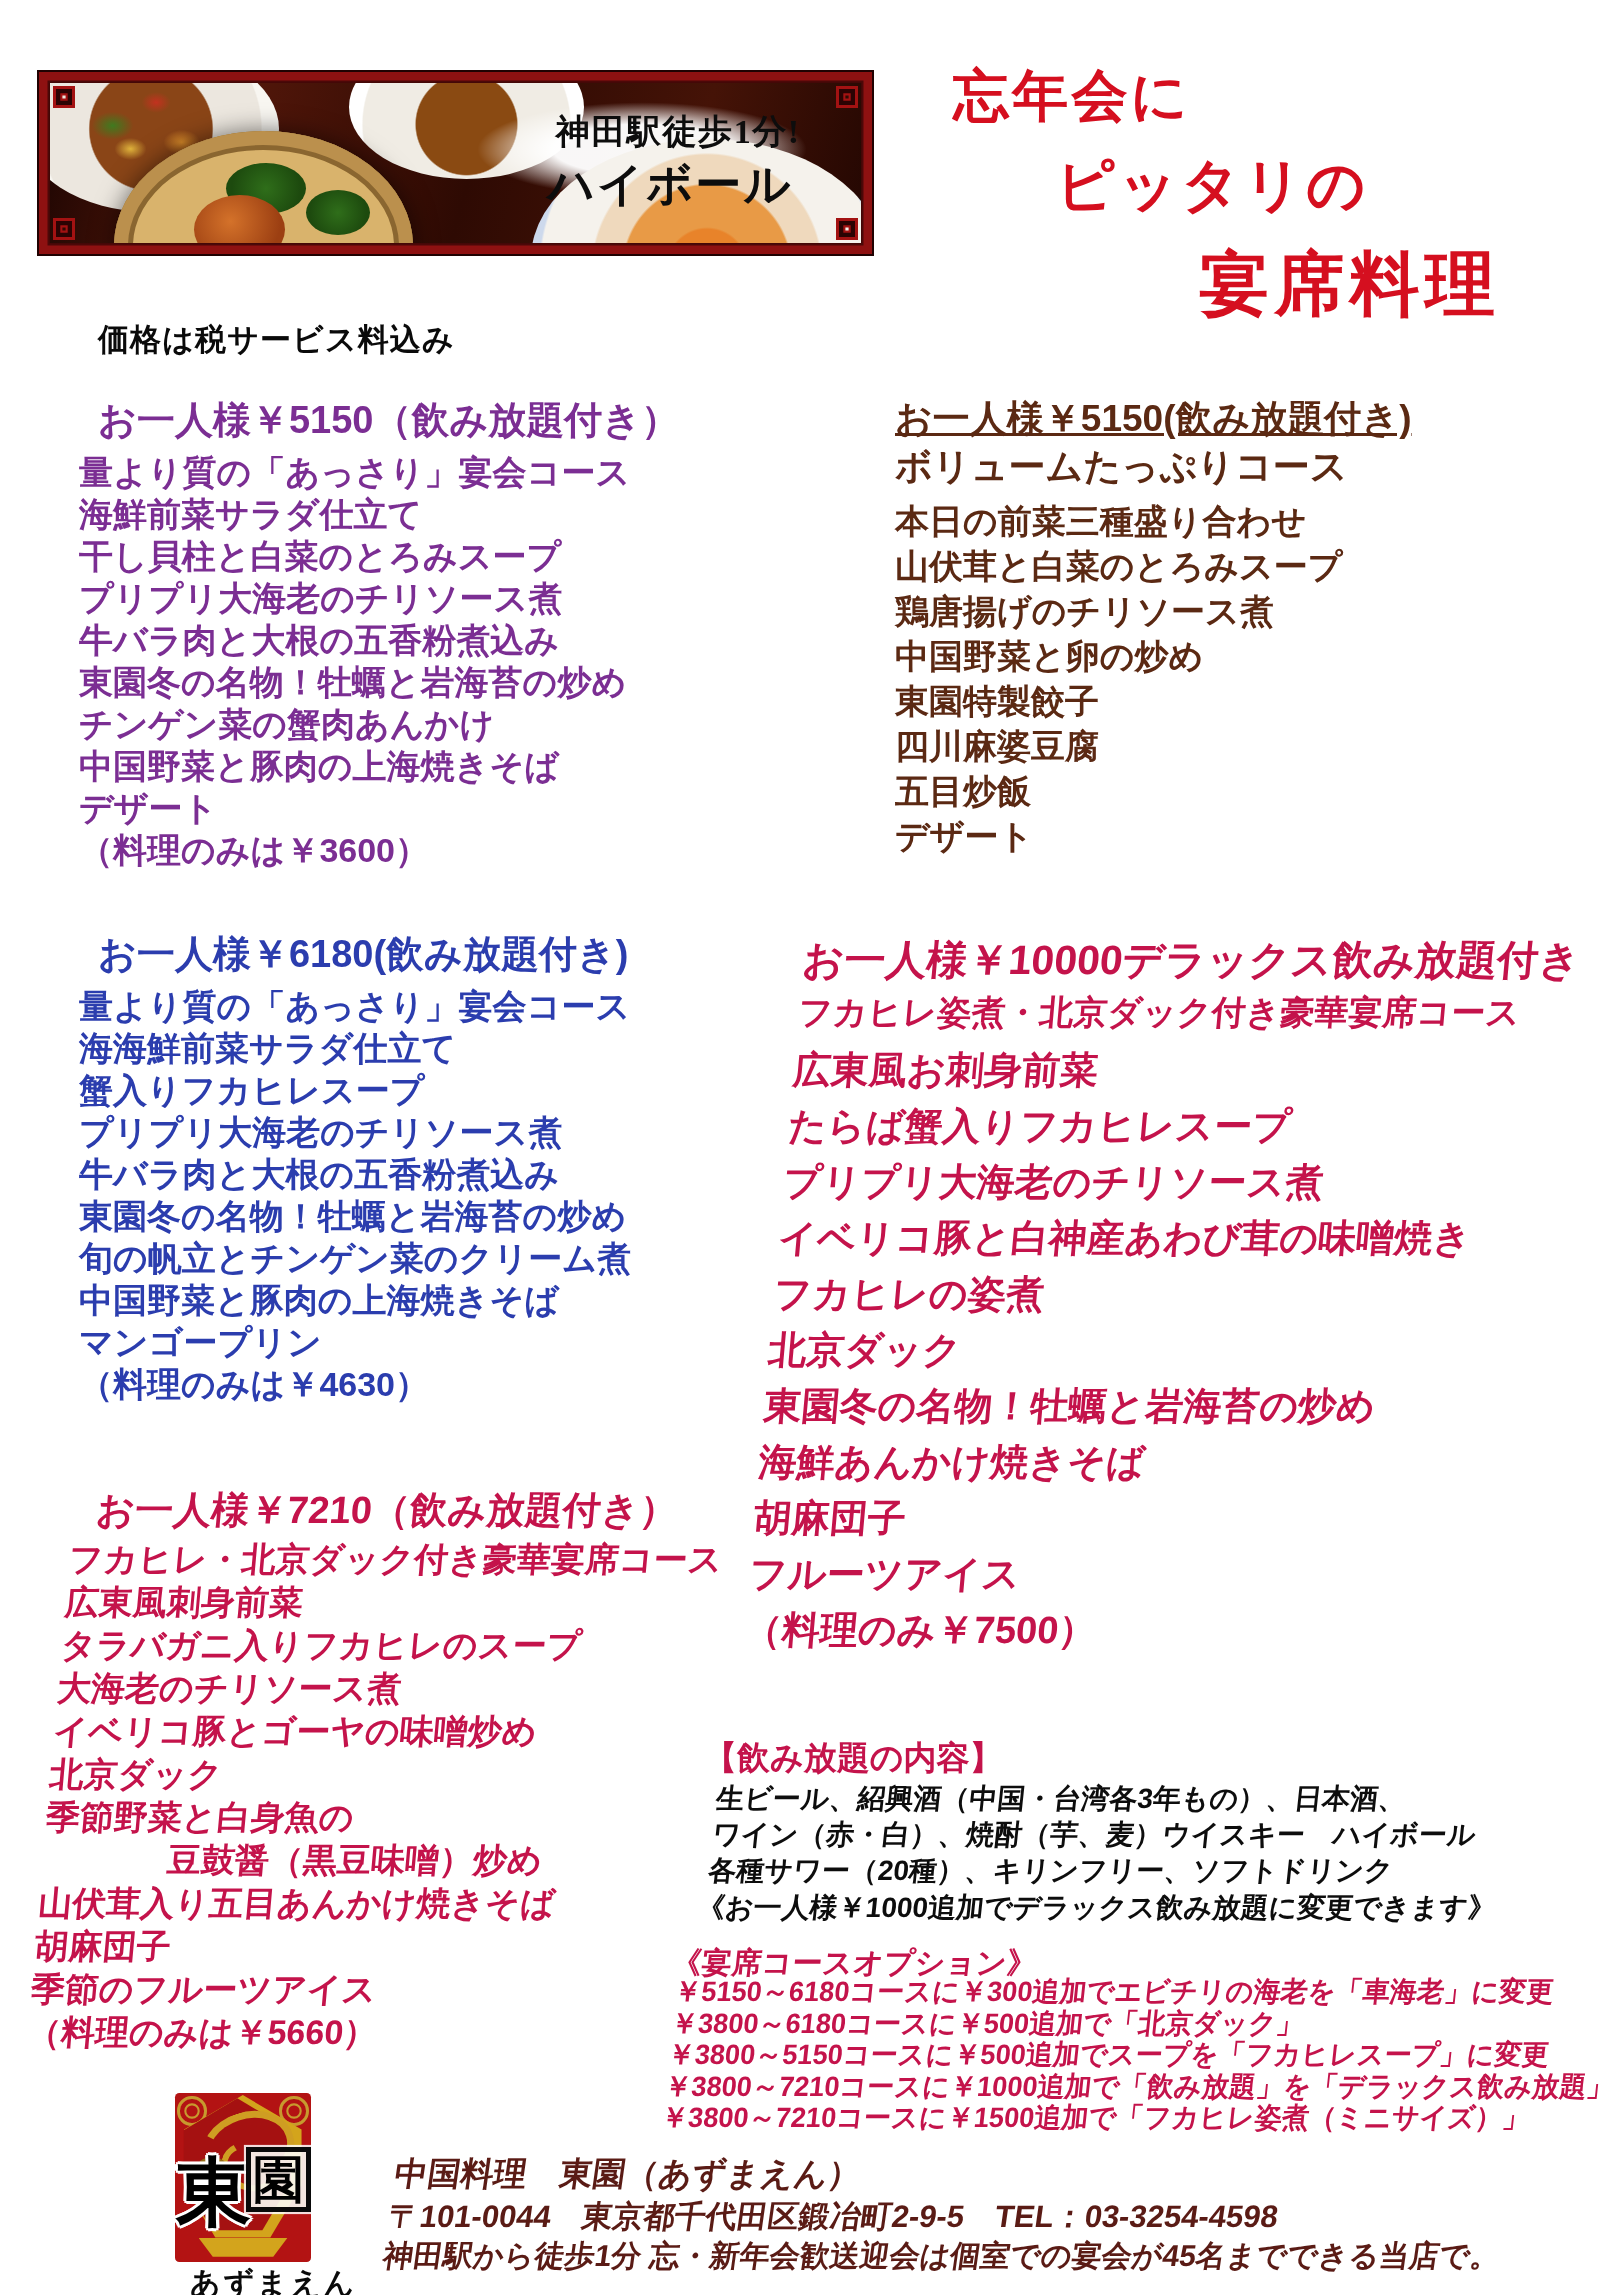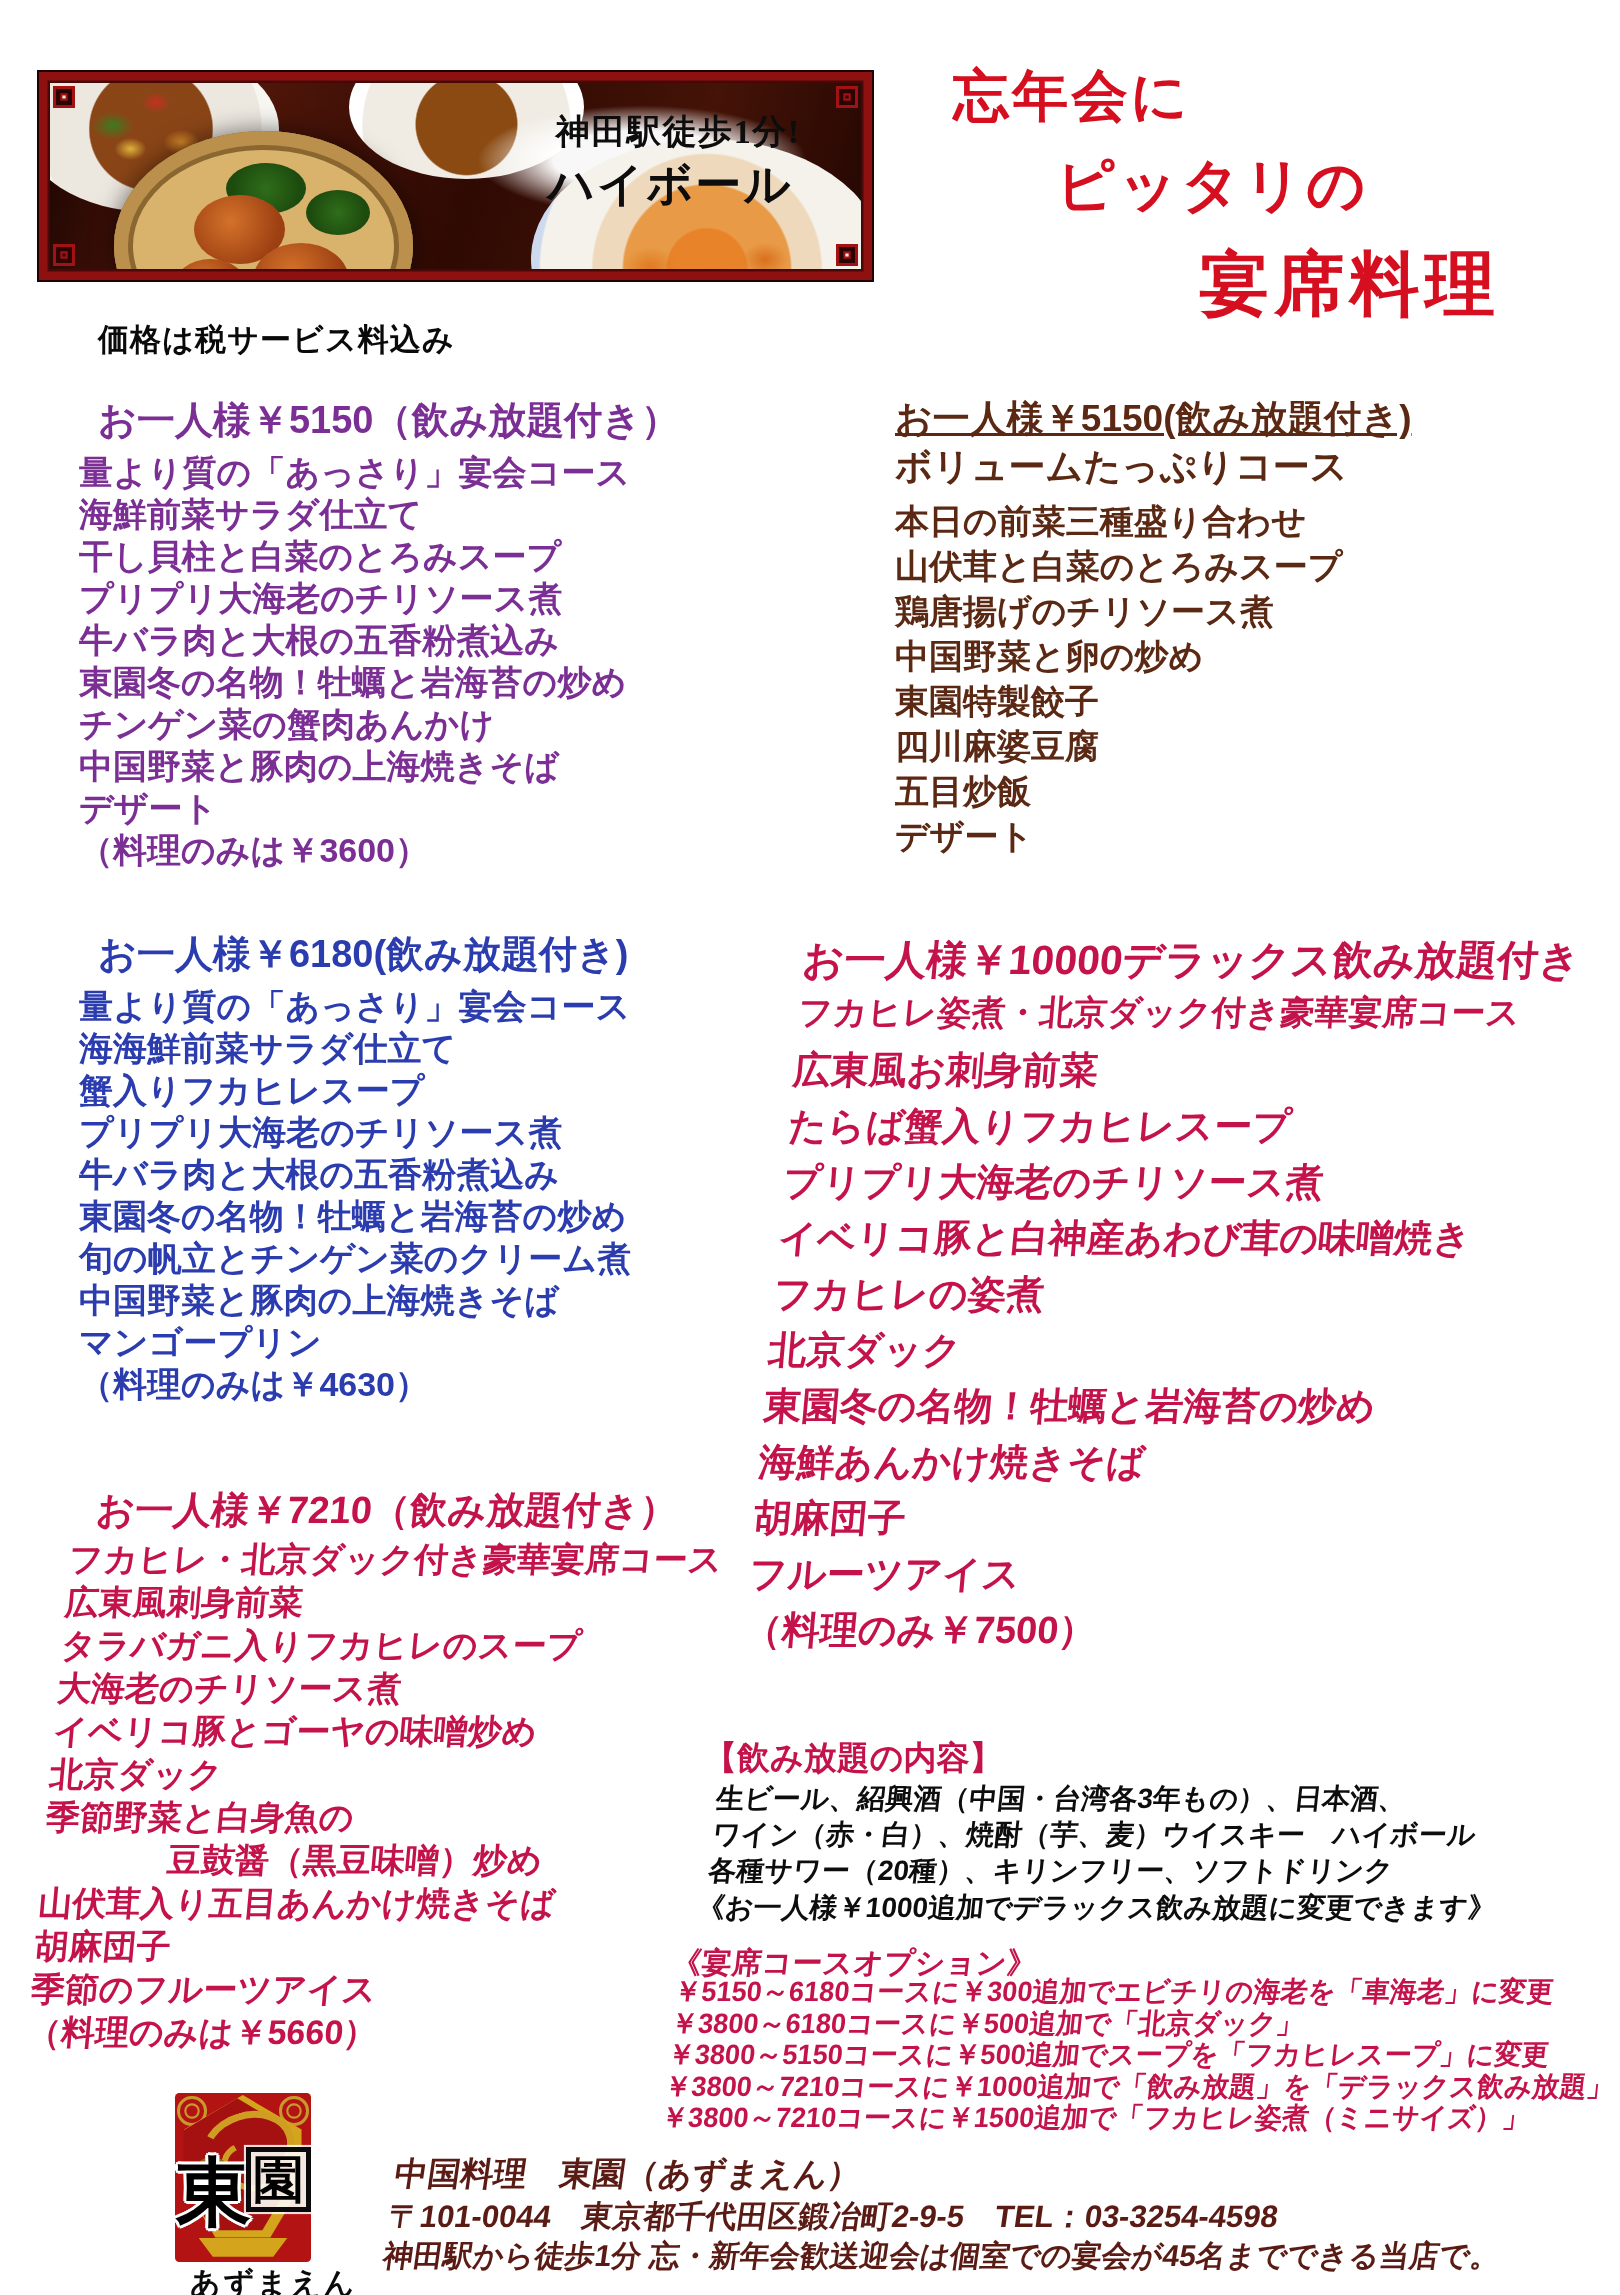--- a/index.html
+++ b/index.html
@@ -5,21 +5,21 @@
   html,body{margin:0;padding:0;}
   body{
     width:1621px;height:2295px;position:relative;background:#ffffff;overflow:hidden;
     font-family:"Liberation Sans","DejaVu Sans",sans-serif;font-weight:bold;
   }
   .abs{position:absolute;}
   .nw{white-space:nowrap;}
 
   
   #banner{
-    position:absolute;left:37px;top:70px;width:837px;height:212px;box-sizing:border-box;
+    position:absolute;left:37px;top:70px;width:837px;height:186px;box-sizing:border-box;
     border:2.7px solid #200202;background:#2d0a04;
     box-shadow:inset 0 0 0 8.5px #8e1111, inset 0 0 0 10.7px #4c0808;
   }
   .banner-inner{position:absolute;inset:10.7px;overflow:hidden;
     background:linear-gradient(105deg,#1c0502 0%,#53170a 22%,#2e0a03 52%,#451307 78%,#240702 100%);}
   .plate1{position:absolute;left:-27px;top:-37px;width:256px;height:166px;border-radius:50%;
     background:
       radial-gradient(32px 21.4px at 35% 48%,#3f7a1f,transparent 65%),
       radial-gradient(22.4px 16px at 52% 34%,#c2321f,transparent 65%),
       radial-gradient(28px 19px at 62% 58%,#d98b2a,transparent 65%),

